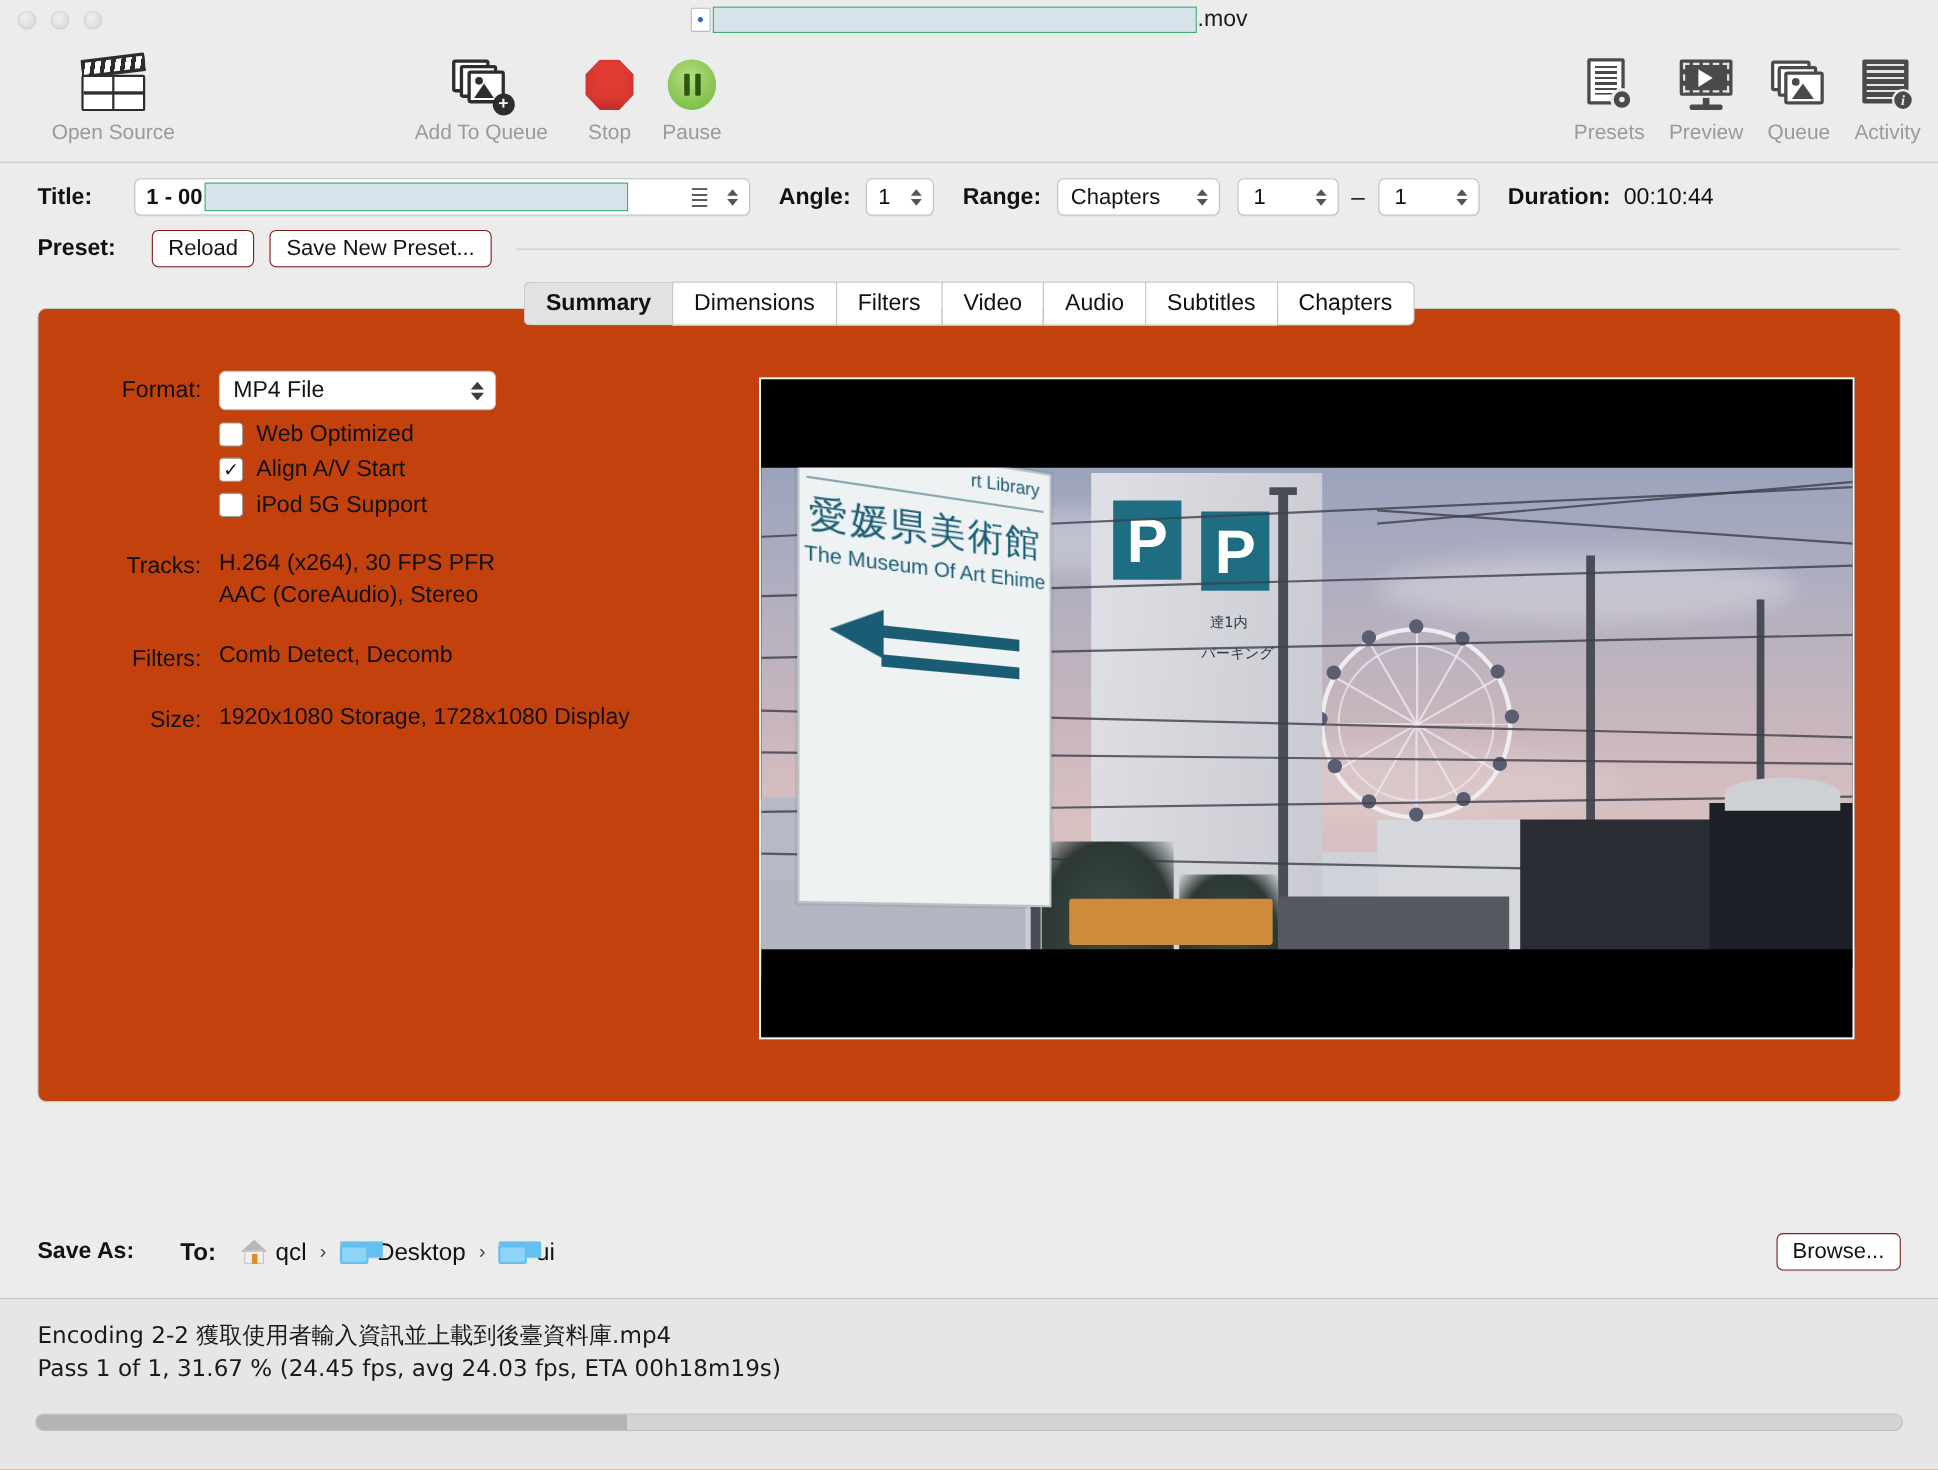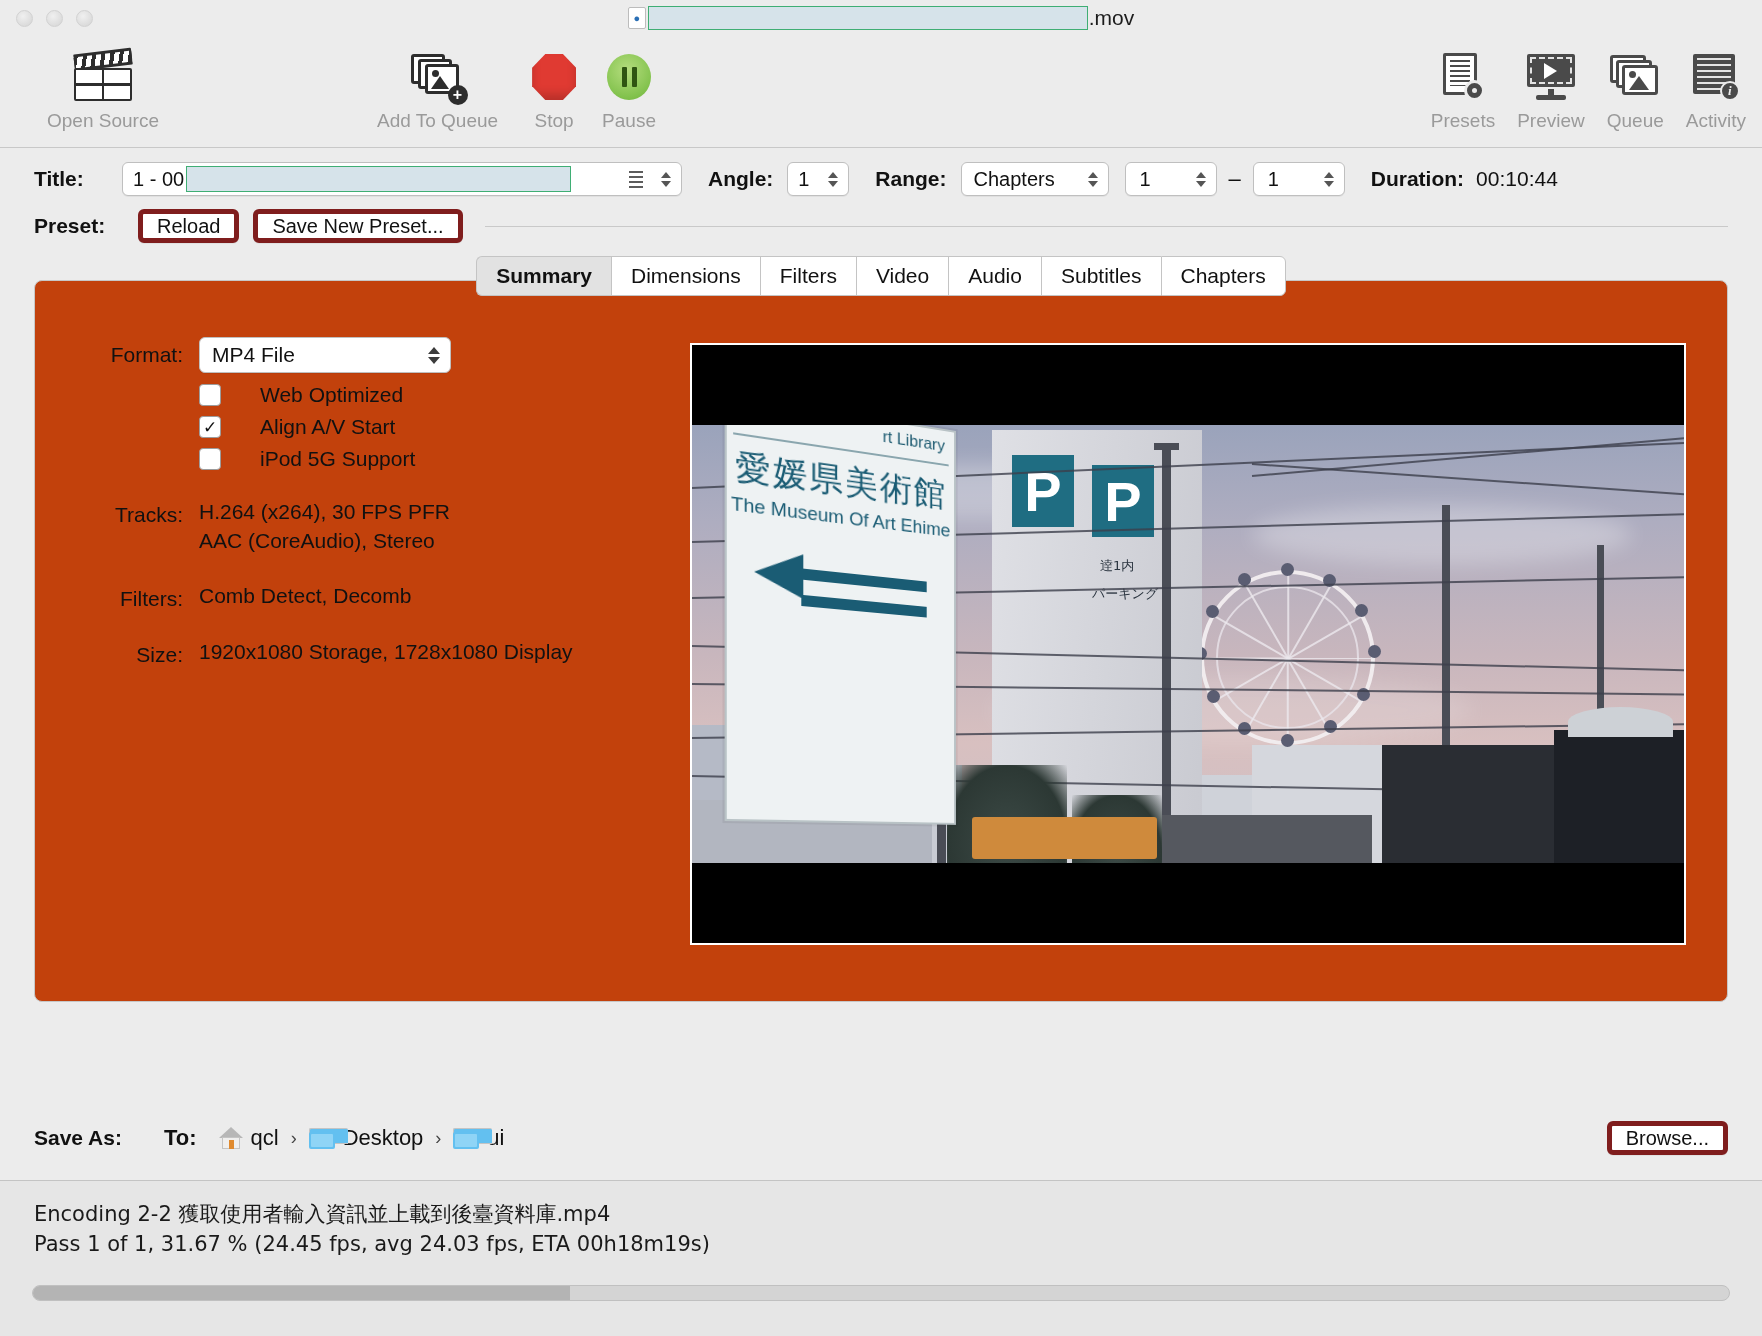--- a/index.html
+++ b/index.html
@@ -215,42 +215,42 @@
     box-shadow: 0 1px 0 rgba(0,0,0,.05);
   }
   .stepper {
     width:26px; height:32px; display:flex; flex-direction:column;
     align-items:center; justify-content:center; margin-left:auto; margin-right:2px;
   }
   .stepper .up, .stepper .dn { width:0;height:0; }
   .stepper .up { border-left:5px solid transparent;border-right:5px solid transparent;border-bottom:6px solid #555; margin-bottom:3px;}
   .stepper .dn { border-left:5px solid transparent;border-right:5px solid transparent;border-top:6px solid #555;}
 
-  #title-ctl { width:560px; position:relative; padding-left:10px; }
+  #title-ctl { width:560px; position:relative; padding-left:10px;font-weight:bold; }
   #title-ctl .tval { font-size:20px; }
   #title-ctl .redact { width:385px; height:26px; margin-left:2px; }
   .lines-glyph { position:absolute; right:38px; top:8px; width:14px; height:18px;
       background: repeating-linear-gradient(#333 0 2px, transparent 2px 5px); opacity:.8; }
 
   .mini-ctl { width:62px; padding-left:10px; }
   .range-sel { width:148px; padding-left:12px; }
   .num-ctl { width:92px; padding-left:14px; }
 
   .gap { width:26px; }
   .dash { font-size:22px; margin:0 12px; color:#111; }
 
   #preset-sel {
     width:360px; padding-left:12px; position:relative;
   }
   #preset-sel .chev {
     margin-left:auto; margin-right:10px;
     width:0;height:0;border-left:7px solid transparent;border-right:7px solid transparent;border-top:8px solid #3a3a3a;
   }
   .btn {
-    background:#fff; border:5px solid #7f1d1d; border-radius:6px; height:34px;
+    background:#fff; border:1px solid #7f1d1d; border-radius:6px; height:34px;
     font-size:20px; color:#111; padding:0 14px; display:flex; align-items:center;
     box-shadow: 0 1px 0 rgba(0,0,0,.05); cursor:pointer;
   }
 
   
   #tabs-wrap { display:flex; justify-content:center; margin-top: 6px; position:relative; z-index:3; }
   #tabs { display:flex; }
   .tab {
     font-size:21px; padding: 7px 19px; background:#fff;
     border:1px solid #c4c4c4; border-right:none; color:#111; cursor:pointer;
@@ -274,21 +274,21 @@
   #format-sel {
     margin-left:16px; width:252px; background:#fff; border:1px solid #bfbfbf;
     border-radius:6px; height:36px; display:flex; align-items:center; padding-left:12px;
     font-size:21px; box-shadow:0 1px 0 rgba(0,0,0,.05);
   }
   #format-sel .updown { margin-left:auto; margin-right:10px; display:flex; flex-direction:column; align-items:center; }
   #format-sel .updown i { display:block; width:0;height:0; }
   #format-sel .updown i.u { border-left:6px solid transparent;border-right:6px solid transparent;border-bottom:7px solid #3c3c3c; margin-bottom:3px;}
   #format-sel .updown i.d { border-left:6px solid transparent;border-right:6px solid transparent;border-top:7px solid #3c3c3c;}
 
-  .cbrow { display:flex; align-items:center; margin-left:120px; margin-top:8px;gap:27px; }
+  .cbrow { display:flex; align-items:center; margin-left:120px; margin-top:8px; }
   .cbox {
     width:22px; height:22px; background:#fff; border:1px solid #9c9c9c; border-radius:4px;
     display:flex; align-items:center; justify-content:center; font-size:17px; color:#111;
   }
   .cblabel { font-size:21px; margin-left:12px; }
 
   .blk { margin-top:26px; }
 
   
   #preview-box {

